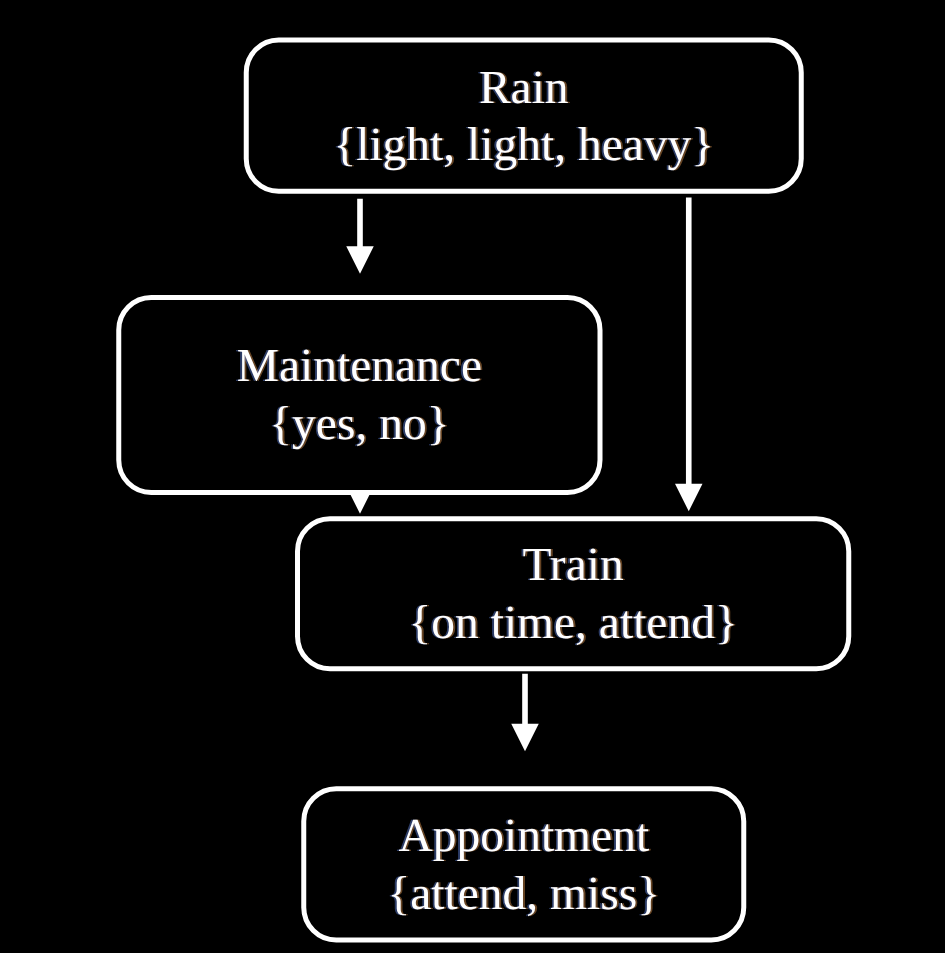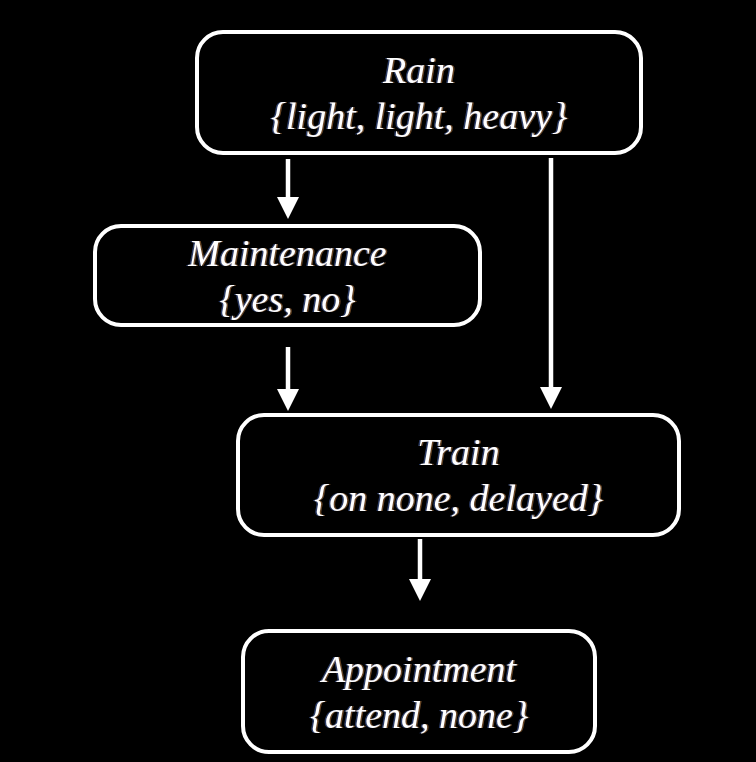--- a/index.html
+++ b/index.html
@@ -28,29 +28,28 @@
     box-sizing: border-box;
     border: 4px solid #ffffff;
     border-radius: 28px;
     background: #000000;
     display: flex;
     flex-direction: column;
     align-items: center;
     justify-content: center;
     text-align: center;
     color: #ffffff;
-    font-style: italic;
     font-size: 38px;
     line-height: 46px;
     
     text-shadow: -1.5px 0 0 rgba(110, 150, 255, 0.40),
                   1.5px 0 0 rgba(255, 170, 90, 0.40);
   }
   .node-rain        { left: 195px; top: 30px;  width: 448px; height: 125px; }
-  .node-maintenance { left: 93px;  top: 224px; width: 389px; height: 103px; }
+  .node-maintenance { left: 93px;  top: 236px; width: 389px; height: 160px; }
   .node-train       { left: 200px; top: 413px; width: 445px; height: 124px; margin-left: 36px; }
   .node-appointment { left: 241px; top: 602px; width: 356px; height: 125px; margin-top: 27px; }
   .edge-line {
     stroke: #ffffff;
     stroke-width: 4.5;
     fill: none;
   }
   .edge-head {
     fill: #ffffff;
     stroke: none;
@@ -89,21 +88,21 @@
     <div>{light, light, heavy}</div>
   </div>
 
   <div class="node node-maintenance">
     <div>Maintenance</div>
     <div>{yes, no}</div>
   </div>
 
   <div class="node node-train">
     <div>Train</div>
-    <div>{on none, delayed}</div>
+    <div>{on time, attend}</div>
   </div>
 
   <div class="node node-appointment">
     <div>Appointment</div>
-    <div>{attend, none}</div>
+    <div>{attend, miss}</div>
   </div>
 
 </div>
 
 </body></html>

